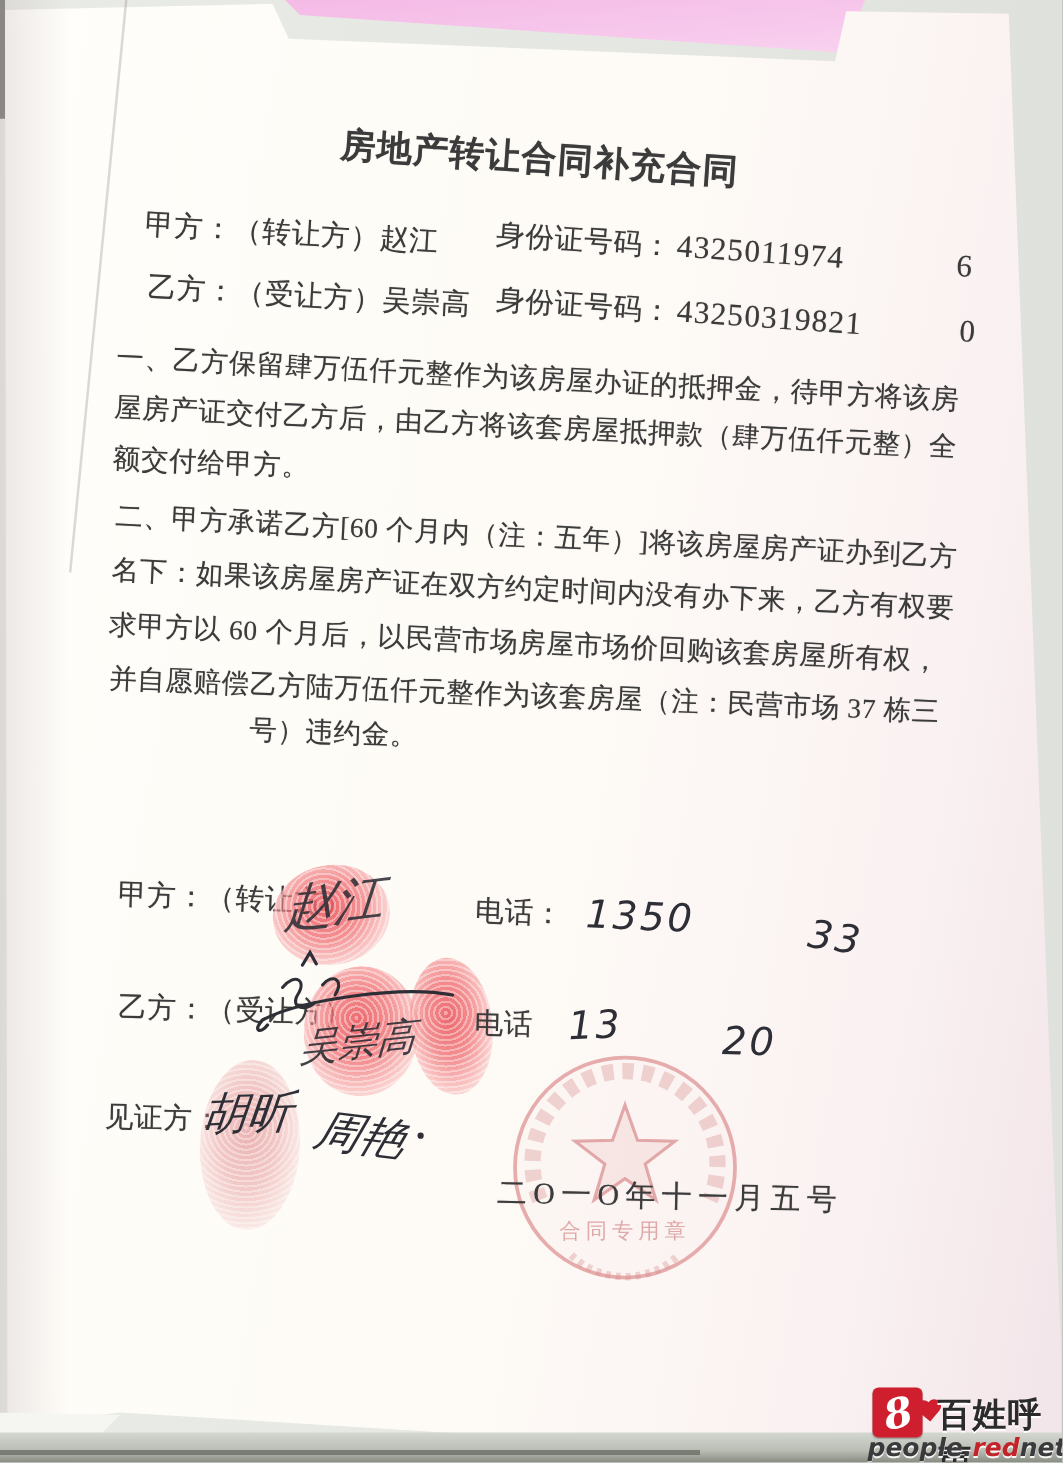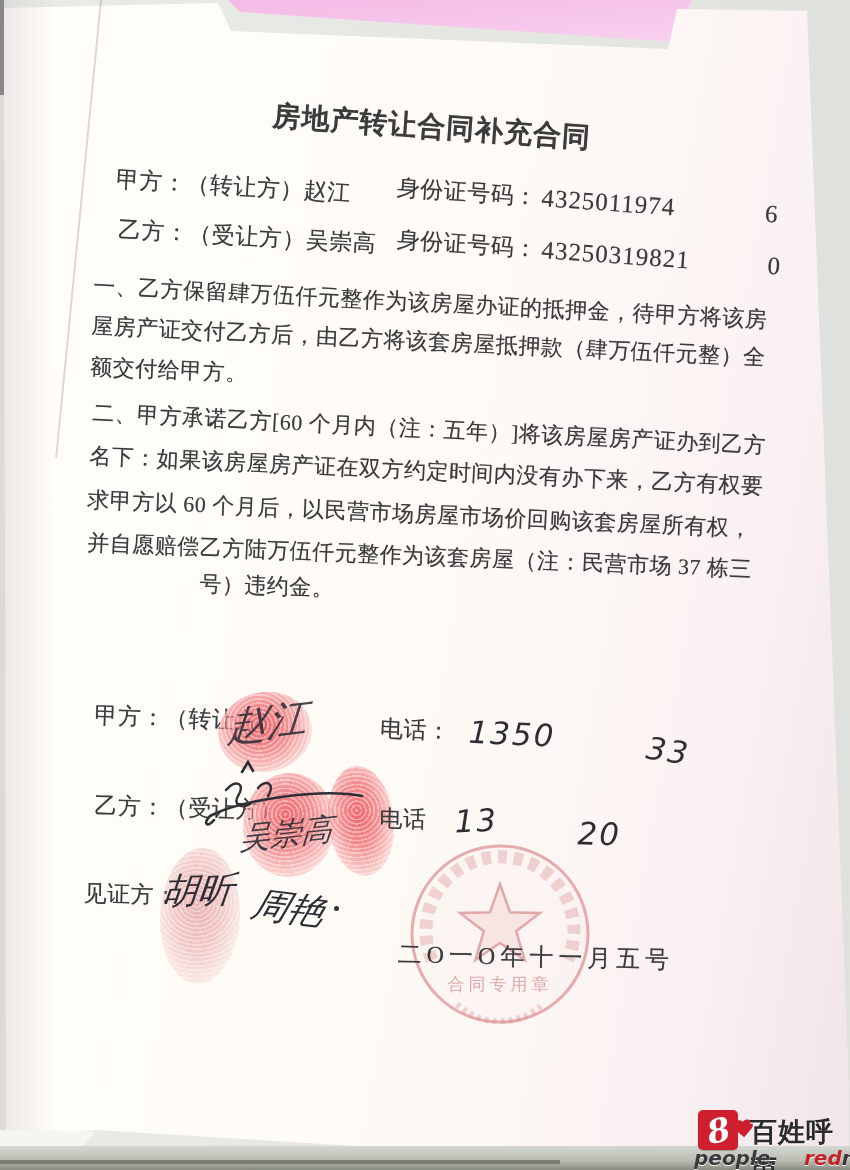--- a/index.html
+++ b/index.html
@@ -64,21 +64,21 @@
   .fp{
     border-radius:50%;
     background:
       repeating-radial-gradient(circle at 45% 40%,rgba(255,255,255,.38) 0 1.6px,rgba(255,255,255,0) 1.6px 4.2px),
       radial-gradient(ellipse at 48% 44%,rgba(235,92,98,.92) 0%,rgba(240,114,118,.78) 38%,rgba(244,146,148,.55) 62%,rgba(248,188,188,.28) 80%,rgba(250,214,214,0) 93%);
   }
   .fp-pale{opacity:.5;filter:saturate(.8);}
   
   .wm-name{font-family:"Liberation Sans","DejaVu Sans",sans-serif;font-weight:700;font-size:27px;color:#2b2b2b;letter-spacing:1px;text-shadow:0 1px 0 #fff;}
   .wm-url{font-family:"DejaVu Sans",sans-serif;font-style:italic;font-weight:700;font-size:20px;color:#3a3a3c;text-shadow:0 1px 0 rgba(255,255,255,.9);white-space:nowrap;}
-  .wm-url .red{color:#c3242a;margin-left:26px;}
+  .wm-url .red{color:#c3242a;}
   .logo-box{
     width:40px;height:40px;background:#cf1f2e;border-radius:5px;
     display:flex;align-items:center;justify-content:center;
     box-shadow:0 1px 1px rgba(0,0,0,.25);
   }
   .logo-box span{
     font-family:"DejaVu Serif",serif;font-style:italic;font-weight:700;
     font-size:33px;color:#fff;transform:rotate(-12deg);line-height:1;
   }
   .heart{

